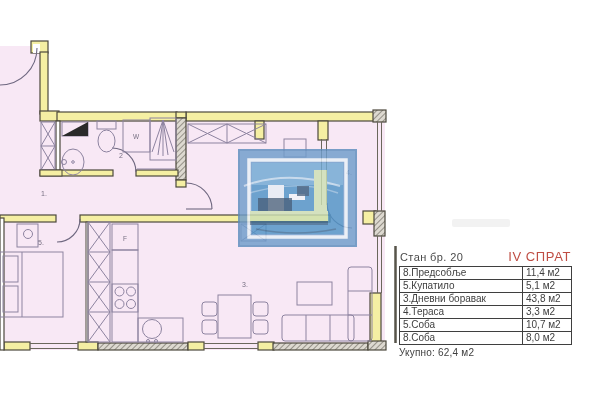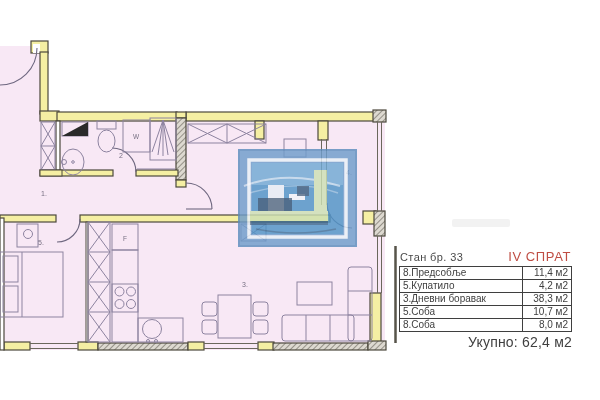--- a/index.html
+++ b/index.html
@@ -8,22 +8,22 @@
   .plan-svg{position:absolute;left:0;top:0;}
   
   .info{position:absolute;left:399px;top:249px;width:173px;color:#3f3f3f;}
   .info-head{display:flex;justify-content:space-between;align-items:baseline;margin:0 1px 2px 1px;}
   .apt-title{font-size:11px;letter-spacing:.4px;color:#4a4a4a;}
   .floor-label{font-size:13px;letter-spacing:.6px;color:#bf4d43;}
   table.areas{border-collapse:collapse;width:100%;border:1.6px solid #3f3f3f;}
   table.areas td{font-size:10px;color:#3f3f3f;padding:0 3px;height:12px;line-height:12px;
         border-top:1px solid #3f3f3f;white-space:nowrap;}
   table.areas tr:first-child td{border-top:none;}
-  td.area{border-left:1.4px solid #3f3f3f;text-align:right;width:42px;}
-  .total-row{font-size:14px;text-align:right;margin-top:2px;letter-spacing:.2px;}
+  td.area{border-left:1.4px solid #3f3f3f;width:42px;}
+  .total-row{font-size:10px;margin-top:2px;letter-spacing:.2px;}
   .faint-bar{position:absolute;left:452px;top:219px;width:58px;height:8px;background:#f2f2f2;border-radius:2px;}
 </style>
 </head>
 <body>
 
 <div class="page">
 
   <svg class="plan-svg" width="600" height="400" viewBox="0 0 600 400">
     <defs>
       <pattern id="hatch" width="4" height="4" patternUnits="userSpaceOnUse" patternTransform="rotate(45)">
@@ -253,36 +253,40 @@
 
     <g>
       <line x1="395.5" y1="246" x2="395.5" y2="343" stroke="#57544a" stroke-width="2.5"></line>
     </g>
   </svg>
 
   <div class="faint-bar"></div>
 
   <div class="info">
     <div class="info-head">
-      <span class="apt-title">Стан бр. 33</span>
+      <span class="apt-title">Стан бр. 20</span>
       <span class="floor-label">IV СПРАТ</span>
     </div>
     <table class="areas">
       <tbody>
         <tr>
           <td>8.Предсобље</td>
           <td class="area">11,4 м2</td>
         </tr>
         <tr>
           <td>5.Купатило</td>
-          <td class="area">4,2 м2</td>
+          <td class="area">5,1 м2</td>
         </tr>
         <tr>
           <td>3.Дневни боравак</td>
-          <td class="area">38,3 м2</td>
+          <td class="area">43,8 м2</td>
+        </tr>
+        <tr>
+          <td>4.Тераса</td>
+          <td class="area">3,3 м2</td>
         </tr>
         <tr>
           <td>5.Соба</td>
           <td class="area">10,7 м2</td>
         </tr>
         <tr>
           <td>8.Соба</td>
           <td class="area">8,0 м2</td>
         </tr>
       </tbody>

